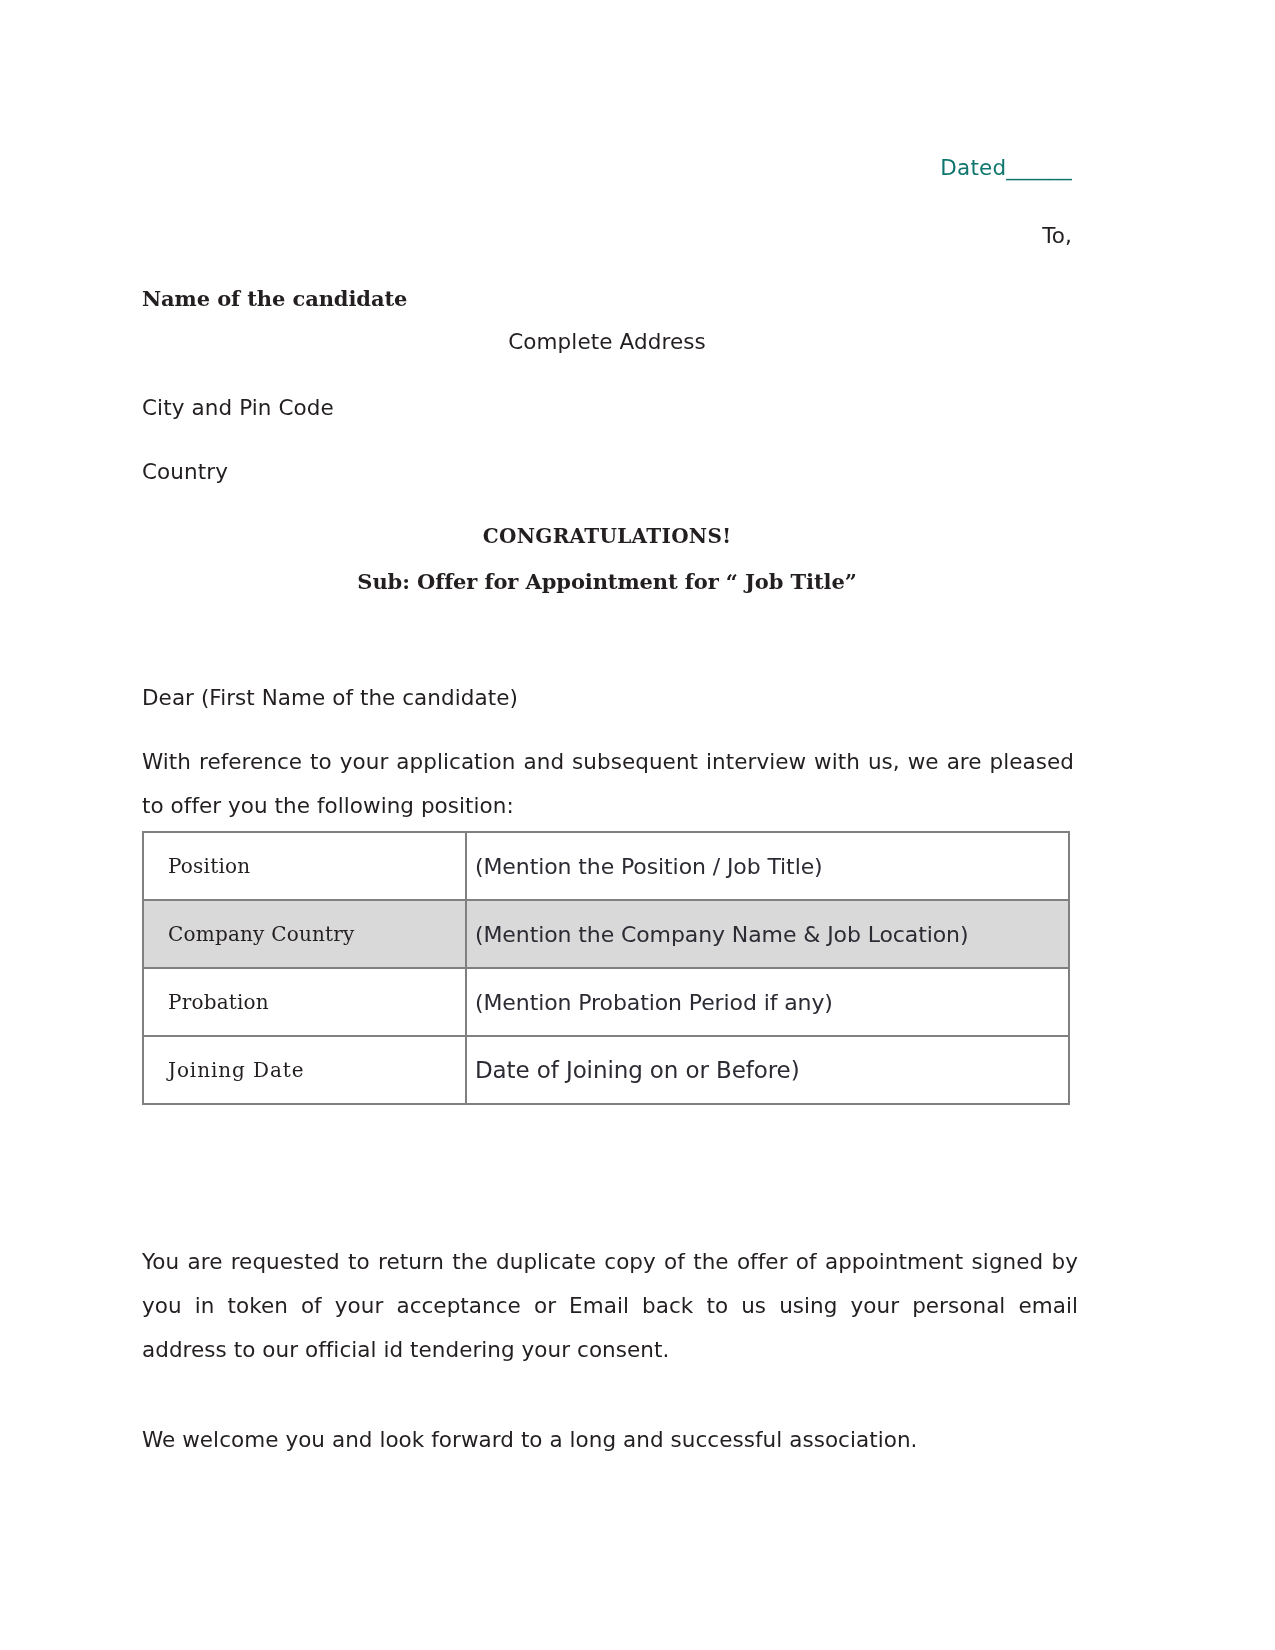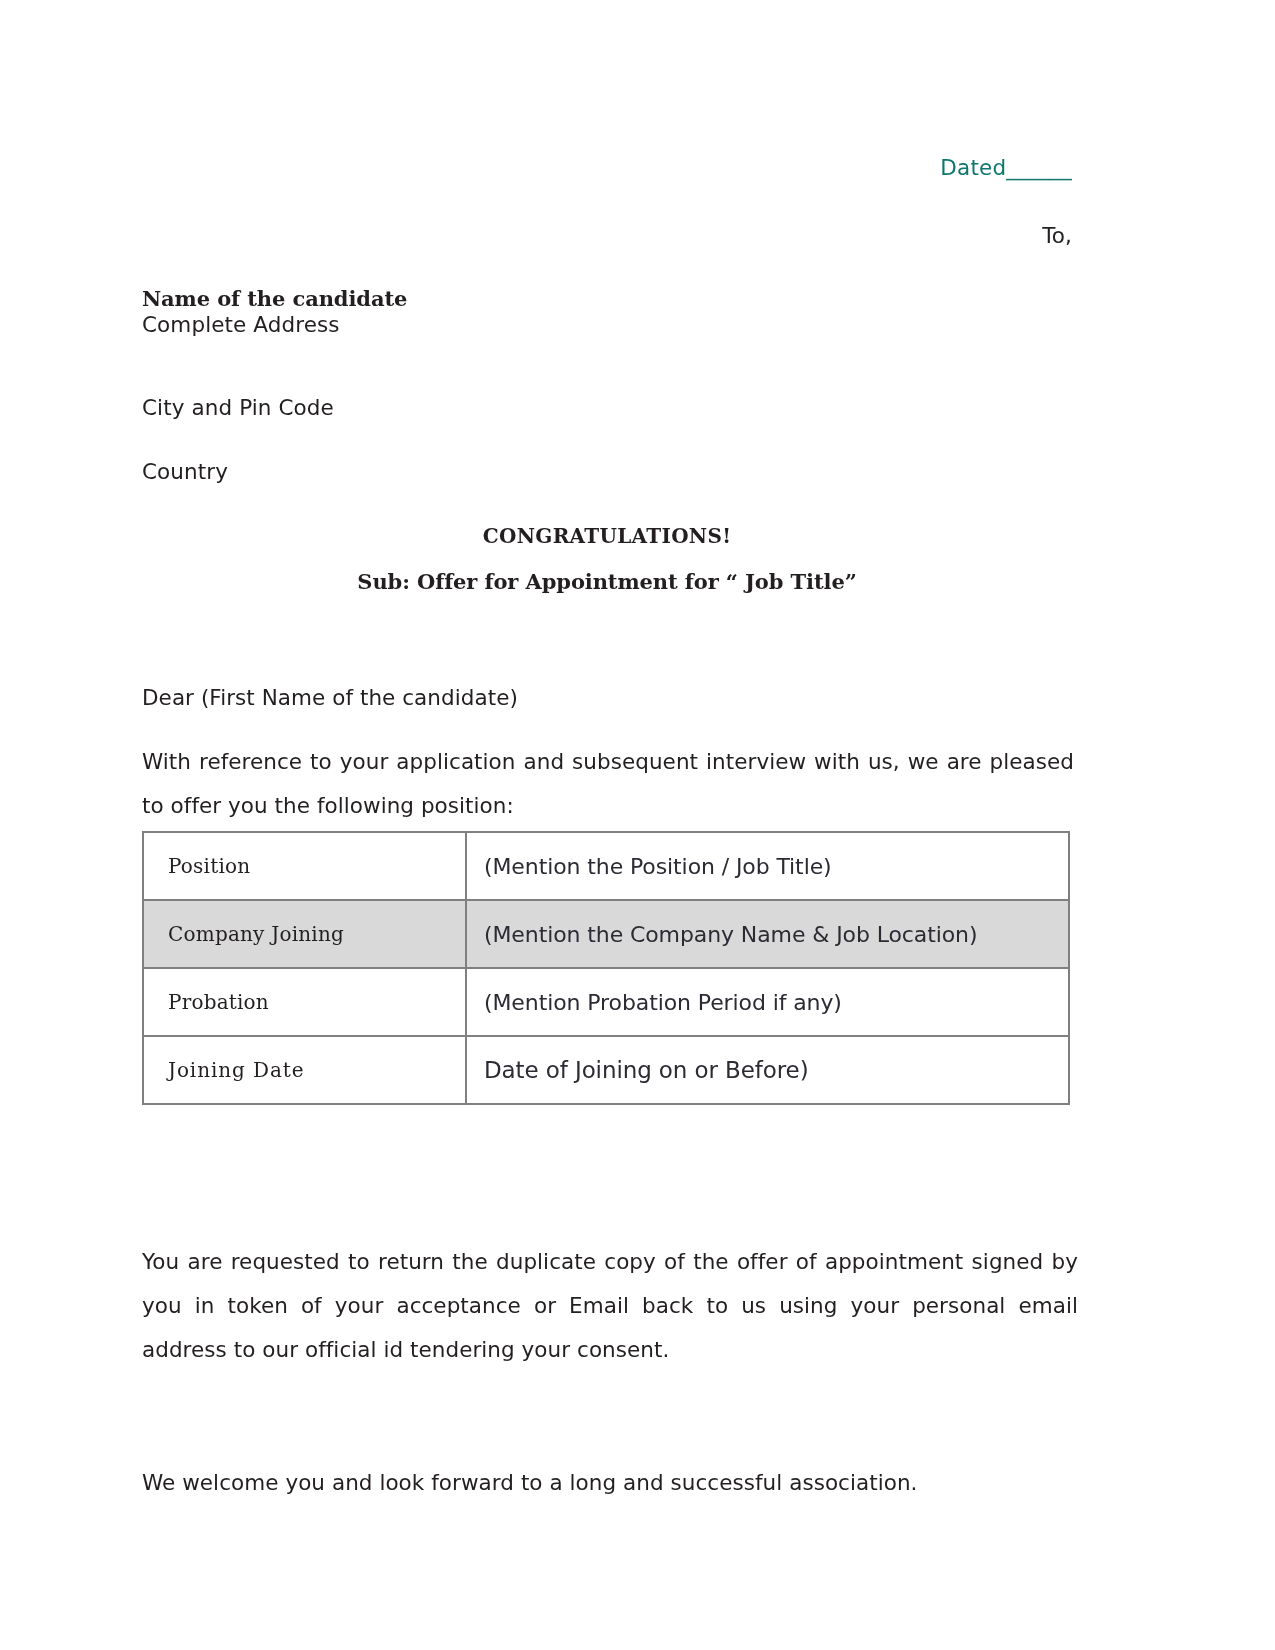--- a/index.html
+++ b/index.html
@@ -52,21 +52,21 @@
     font-size: 21.5px;
     color: #231f20;
     letter-spacing: 0.1px;
   }
   .addr-to        { top: 223px; text-align: right; }
   .addr-name      { top: 286px;
                     font-family: "DejaVu Serif", serif;
                     font-weight: bold;
                     font-size: 21px;
                     letter-spacing: -0.1px; }
-  .addr-address   { top: 312px; }
+  .addr-address   { top: 329px; text-align: center; }
   .addr-city      { top: 395px; }
   .addr-country   { top: 459px; }
 
   
   .heading {
     position: absolute;
     left: 0;
     width: 930px;
     text-align: center;
     font-family: "DejaVu Serif", serif;
@@ -91,21 +91,21 @@
     width: 932px;
     font-family: "DejaVu Sans", sans-serif;
     font-size: 21.5px;
     line-height: 44px;
     color: #231f20;
     letter-spacing: 0.05px;
   }
   .para-dear   { top: 676px; }
   .para-intro  { top: 740px; width: 932px; text-align: justify; }
   .para-return { top: 1240px; width: 936px; text-align: justify; }
-  .para-welcome{ top: 1461px; }
+  .para-welcome{ top: 1418px; }
 
   
   .offer-table {
     position: absolute;
     left: 0;
     top: 831px;
     width: 928px;
     border-collapse: collapse;
     table-layout: fixed;
     border: 2px solid #404040;
@@ -119,21 +119,21 @@
   .offer-table td.label {
     width: 297px;
     padding-left: 24px;
     font-family: "DejaVu Serif", serif;
     font-size: 20px;
     color: #231f20;
     letter-spacing: 0.2px;
     font-weight: normal;
   }
   .offer-table td.value {
-    padding-left: 17px;
+    padding-left: 8px;
     font-family: "DejaVu Sans", sans-serif;
     font-size: 22px;
     color: #2b2b33;
     letter-spacing: -0.1px;
   }
   .offer-table tr.shaded td {
     background: #d9d9d9;
   }
   .offer-table tr.plain td {
     background: #ffffff;
@@ -165,21 +165,21 @@
     <div class="para para-dear">Dear (First Name of the candidate)</div>
     <div class="para para-intro">With reference to your application and subsequent interview with us,  we are pleased to offer you the following position:</div>
 
     <table class="offer-table">
       <tbody>
         <tr class="plain">
           <td class="label">Position</td>
           <td class="value">(Mention the Position / Job Title)</td>
         </tr>
         <tr class="shaded">
-          <td class="label">Company Joining</td>
+          <td class="label">Company Country</td>
           <td class="value">(Mention the Company Name &amp; Job Location)</td>
         </tr>
         <tr class="plain">
           <td class="label">Probation</td>
           <td class="value">(Mention Probation Period if any)</td>
         </tr>
         <tr class="plain">
           <td class="label spaced">Joining Date</td>
           <td class="value big">Date of Joining on or Before)</td>
         </tr>

